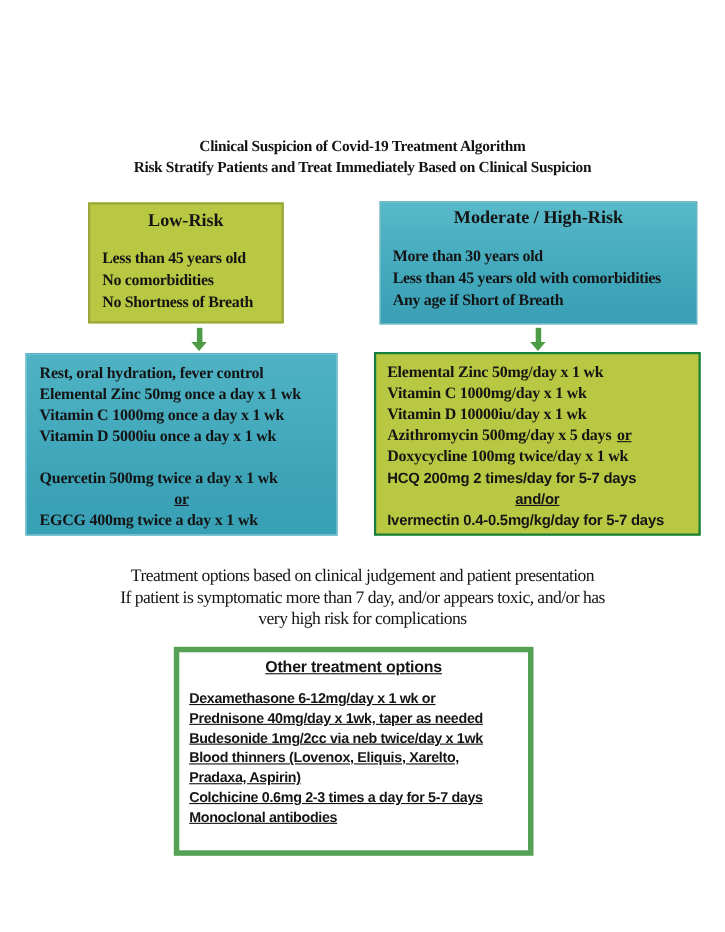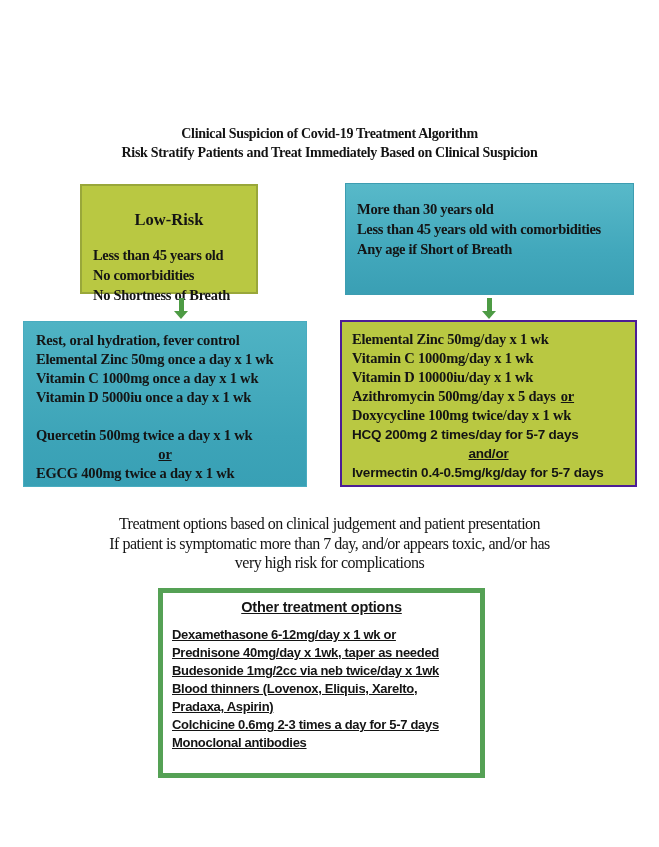--- a/index.html
+++ b/index.html
@@ -10,21 +10,21 @@
   .page-title {
     position:absolute; top:70px; left:0; width:659px;
     text-align:center; font-size:24px; font-weight:bold; letter-spacing:0.2px;
   }
   .subtitle {
     position:absolute; top:124px; left:0; width:659px;
     text-align:center; font-weight:bold; font-size:14px; line-height:19px; letter-spacing:-0.3px;
   }
   
   .riskbox { position:absolute; box-sizing:border-box; font-weight:bold; }
-  .riskbox .box-title { text-align:center; font-size:16.5px; padding-top:24px; }
+  .riskbox .box-title { text-align:center; font-size:16.5px; padding-top:4px; }
   .riskbox .criteria { padding:15px 11px 0; font-size:14.5px; line-height:20px; letter-spacing:-0.3px; white-space:nowrap; }
   .low-risk {
     left:80px; top:184px; width:178px; height:110px;
     background:#b9c842; border:2px solid #99a73a;
   }
   .moderate-risk {
     left:345px; top:183px; width:289px; height:112px;
     background:linear-gradient(180deg,#58b9c9 0%,#42a8bc 60%,#3a9fb4 100%);
     border:1px solid #3d9db1;
   }
@@ -41,21 +41,21 @@
   
   .treat { position:absolute; box-sizing:border-box; font-weight:bold; font-size:14.5px; line-height:19px; }
   .treat .tline { white-space:nowrap; letter-spacing:-0.2px; }
   .treat-low {
     left:23px; top:321px; width:284px; height:166px;
     background:linear-gradient(180deg,#4fb3c4 0%,#3da4b8 70%,#38a0b5 100%);
     border:1px solid #49acc0; padding:9px 12px 0;
   }
   .treat-mod {
     left:340px; top:320px; width:297px; height:167px;
-    background:#b9c842; border:2px solid #4c1d95; padding:8px 10px 0;
+    background:#b9c842; border:2px solid #15803d; padding:8px 10px 0;
   }
   .connector { text-align:center; text-decoration:underline; }
   .u { text-decoration:underline; margin-left:5px; }
   .sans { font-family:"Liberation Sans", sans-serif; font-size:13.5px; letter-spacing:-0.3px; }
   .blank { height:19px; }
   
   .note {
     position:absolute; top:514px; left:0; width:659px;
     text-align:center; font-weight:normal; font-size:16px; line-height:19.5px; letter-spacing:-0.5px;
   }
@@ -82,20 +82,21 @@
   <div class="riskbox low-risk">
     <div class="box-title">Low-Risk</div>
     <div class="criteria">
       <div>Less than 45 years old</div>
       <div>No comorbidities</div>
       <div>No Shortness of Breath</div>
     </div>
   </div>
 
   <div class="riskbox moderate-risk">
+    <div class="box-title">Moderate / High-Risk</div>
     <div class="criteria">
       <div>More than 30 years old</div>
       <div>Less than 45 years old with comorbidities</div>
       <div>Any age if Short of Breath</div>
     </div>
   </div>
 
   <div class="arrow arrow-left">
     <div class="stem"></div>
     <div class="head"></div>

